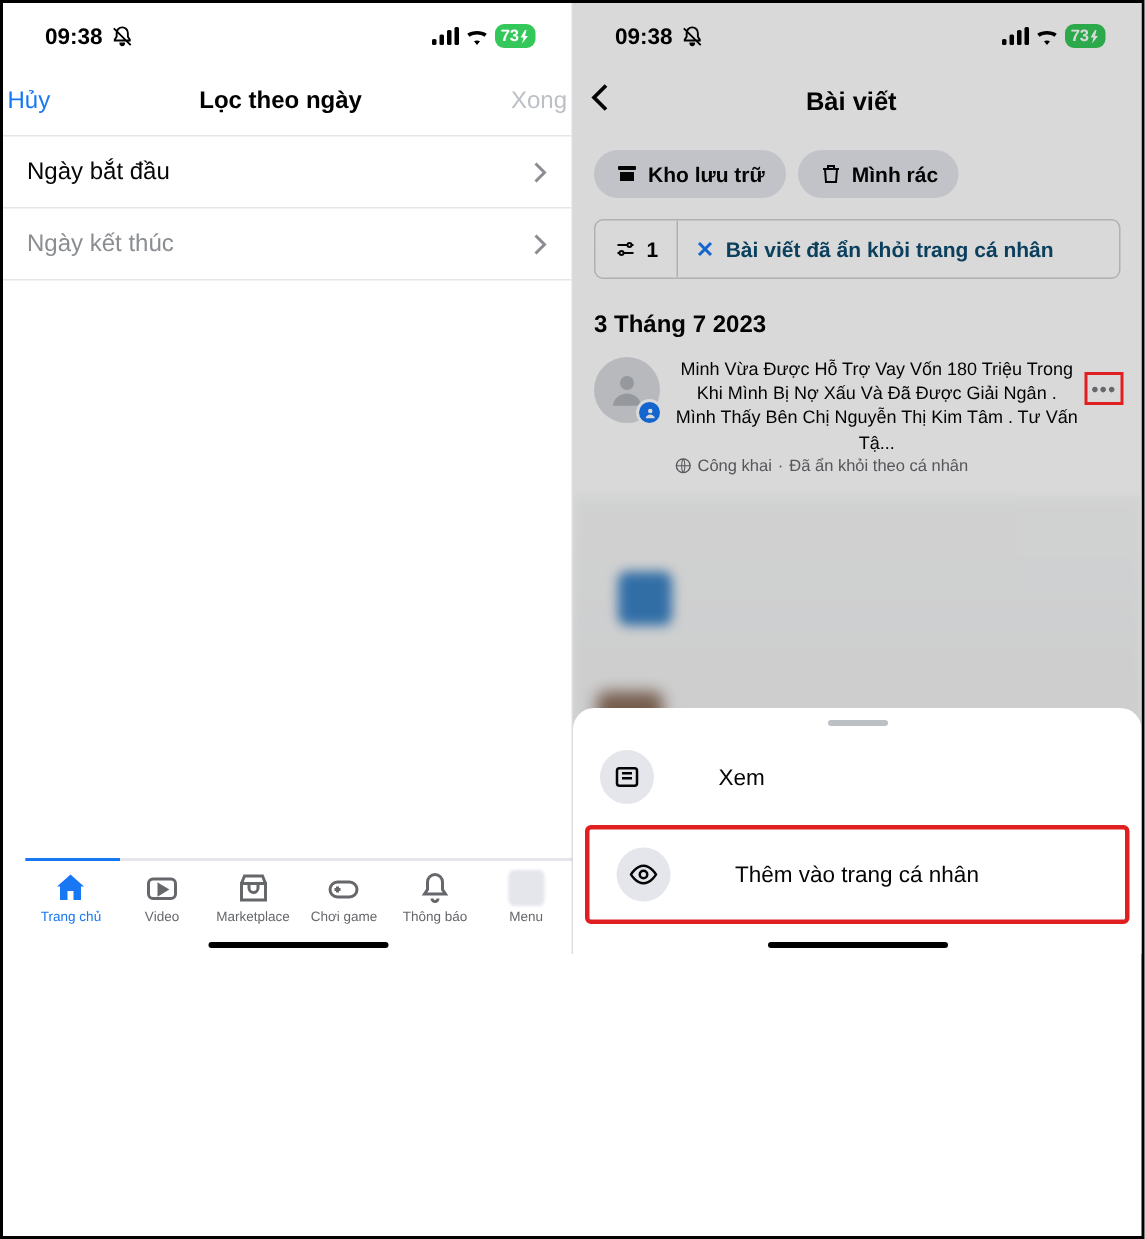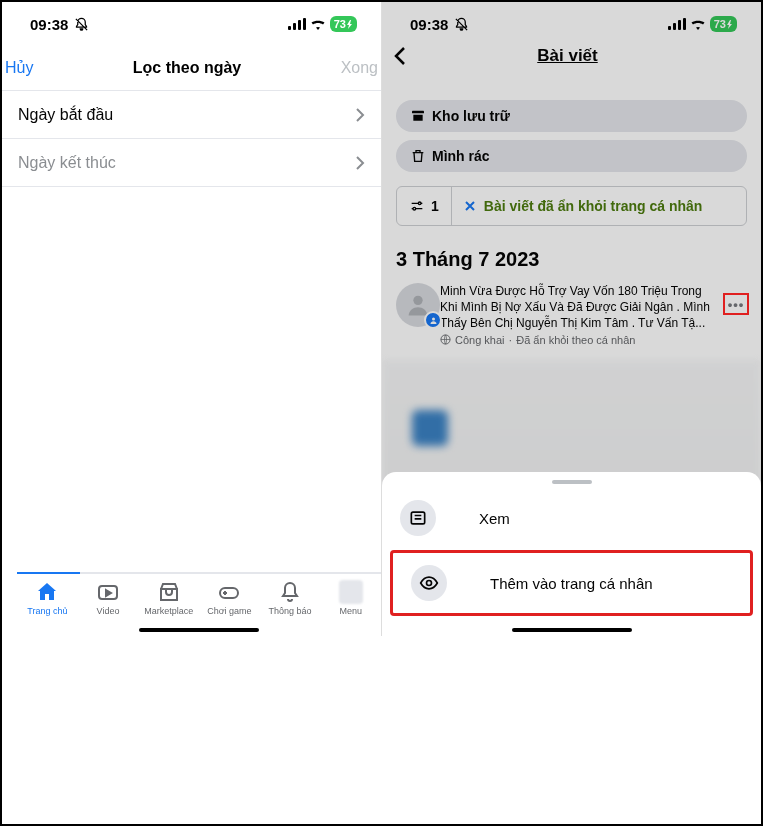--- a/index.html
+++ b/index.html
@@ -34,34 +34,34 @@
     .tab-bar::before { content:''; position:absolute; top:-2px; left:0; right:0; height:2px; background:#e4e6eb; }
     .tab-bar .tab-active-line { position:absolute; top:-2px; left:0; width:63px; height:2px; background:#1877f2; }
     .tab-item { flex: 1; display: flex; flex-direction: column; align-items: center; justify-content: center; gap: 2px; }
     .tab-icon { width: 24px; height: 24px; display: flex; align-items: center; justify-content: center; }
     .tab-label { font-size: 9px; color: #65676b; }
     .tab-item.active .tab-label { color: #1877f2; }
     .home-indicator { position: absolute; bottom: 4px; left: 50%; transform: translateX(-50%); width: 120px; height: 4px; background: #000; border-radius: 3px; }
     
     
     .right-content { position: relative; height: 100%; background: #fff; }
-    .right-nav { height: 44px; display: flex; padding: 0 12px; text-decoration: underline; }
+    .right-nav { height: 44px; display: flex; align-items: center; padding: 0 12px; }
     .back-btn { font-size: 22px; font-weight: 300; color: #050505; }
     .right-nav-title { flex: 1; text-align: center; font-size: 17px; font-weight: 700; color: #050505; margin-right: 20px; }
     
-    .pill-row { display: flex; gap: 8px; padding: 10px 14px; flex-direction: column; }
+    .pill-row { display: flex; gap: 8px; padding: 10px 14px; }
     .pill { background: #e4e6eb; border-radius: 18px; padding: 8px 14px; display: flex; align-items: center; gap: 6px; font-size: 14px; font-weight: 600; color: #050505; }
     
     .filter-row { margin: 4px 14px 14px; border: 1px solid #ced0d4; border-radius: 6px; display: flex; align-items: center; height: 40px; overflow: hidden; }
     .filter-count { display: flex; align-items: center; gap: 6px; padding: 0 12px; font-size: 14px; font-weight: 600; color: #050505; border-right: 1px solid #ced0d4; height: 100%; }
-    .filter-chip { flex: 1; display: flex; align-items: center; gap: 8px; padding: 0 12px; color: #4d7c0f; font-size: 14px; font-weight: 600; text-align: right; }
-    
-    .section-date { padding: 8px 14px 4px; font-size: 20px; font-weight: 700; color: #050505; }
-    
-    .post-row { display: flex; padding: 8px 14px; position: relative; }
+    .filter-chip { flex: 1; display: flex; align-items: center; gap: 8px; padding: 0 12px; color: #0c4a6e; font-size: 14px; font-weight: 600; text-align: right; }
+    
+    .section-date { padding: 8px 14px 4px; font-size: 16px; font-weight: 700; color: #050505; }
+    
+    .post-row { display: flex; padding: 8px 14px; gap: 10px; position: relative; text-align: center; }
     .avatar-wrap { position: relative; width: 44px; height: 44px; flex-shrink: 0; }
     .avatar-circle { width: 44px; height: 44px; border-radius: 50%; background: #d8dadf; display: flex; align-items: center; justify-content: center; }
     .avatar-badge { position: absolute; bottom: -2px; right: -2px; width: 18px; height: 18px; border-radius: 50%; background: #1877f2; border: 2px solid #fff; display: flex; align-items: center; justify-content: center; }
     .post-text { flex: 1; font-size: 12px; color: #050505; line-height: 1.35; padding-right: 28px; }
     .post-meta { display: flex; align-items: center; gap: 4px; color: #65676b; font-size: 11px; margin-top: 2px; }
     .dots-btn { position: absolute; right: 12px; top: 18px; width: 26px; height: 22px; display: flex; align-items: center; justify-content: center; border: 2px solid #e02020; color: #65676b; font-weight: 700; letter-spacing: 1px; font-size: 13px; z-index: 2; }
     
     .blurred-area { margin-top: 6px; height: 298px; background: linear-gradient(180deg, #f5f6f7, #ececec); filter: blur(3px); opacity: 0.9; }
     .blur-block { position: absolute; border-radius: 6px; }
     

